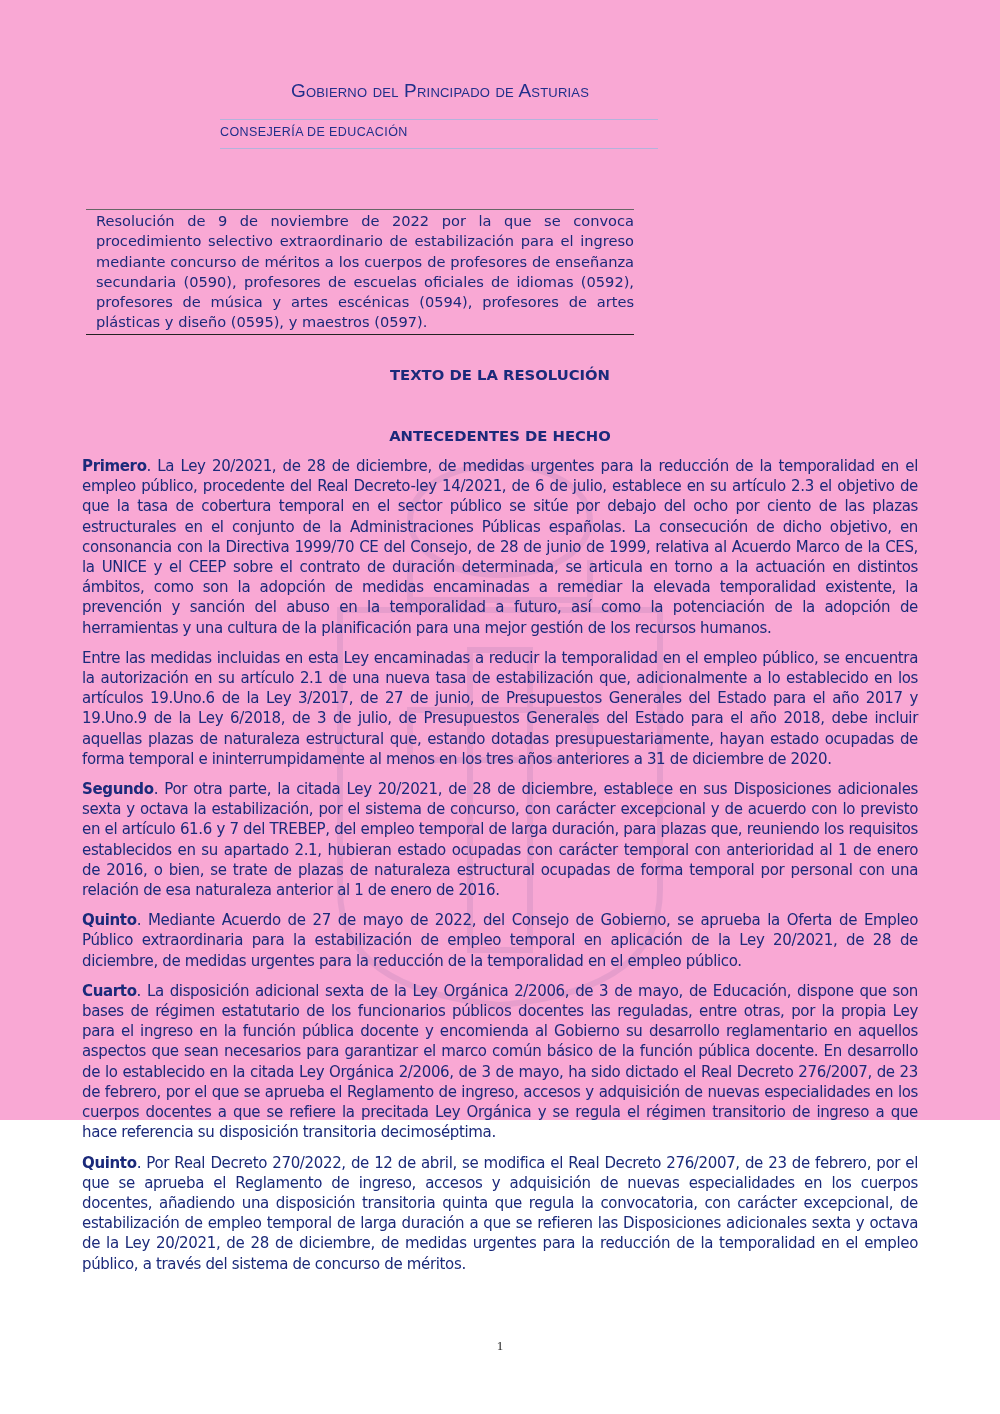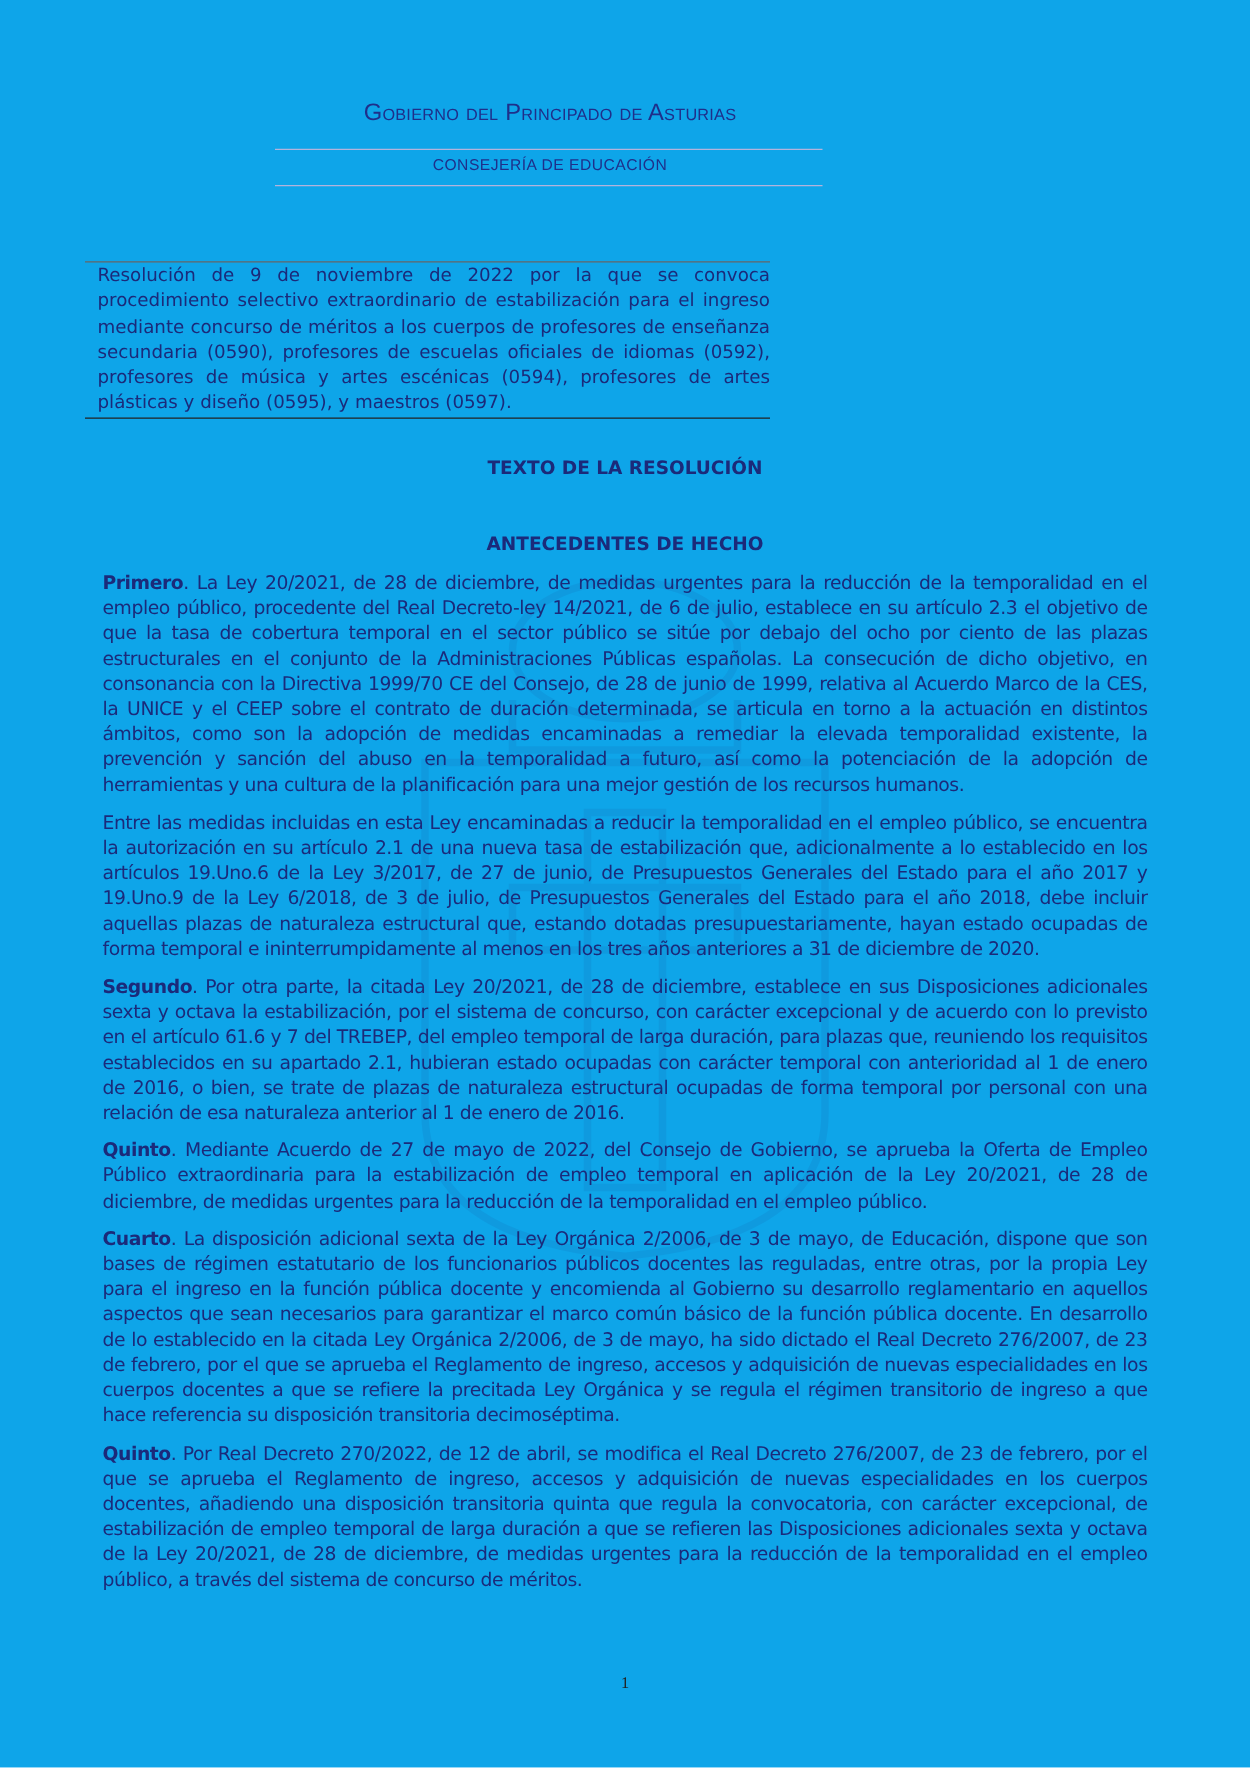--- a/index.html
+++ b/index.html
@@ -1,36 +1,36 @@
 <!DOCTYPE html>
 <html><head>
   <meta charset="utf-8">
   <style>
     html, body { margin: 0; padding: 0; background: #ffffff; }
     body { width: 1000px; height: 1414px; position: relative; overflow: hidden; }
-    .page { position: absolute; left: 0; top: 0; width: 1000px; height: 1414px; background: #0ea5e9; }
+    .page { position: absolute; left: 0; top: 0; width: 1000px; height: 1120px; background: #f9a8d4; }
 
     .hdr-title {
       position: absolute; left: 220px; width: 440px; top: 80px;
       text-align: center; color: #1f2f8a;
       font-family: "Liberation Sans", sans-serif;
       font-size: 19px; font-variant: small-caps; letter-spacing: 0.2px;
     }
     .hdr-line1 { position: absolute; left: 220px; width: 438px; top: 119px; height: 1px; background: #b3b3dc; }
     .hdr-sub {
       position: absolute; left: 220px; width: 440px; top: 125px;
-      text-align: center; color: #1f2f8a;
+      color: #1f2f8a;
       font-family: "Liberation Sans", sans-serif; font-size: 12.5px; letter-spacing: 0.4px;
     }
     .hdr-line2 { position: absolute; left: 220px; width: 438px; top: 148px; height: 1px; background: #b3b3dc; }
 
     .watermark { position: absolute; left: 300px; top: 450px; width: 400px; height: 560px; opacity: 0.08; }
 
     .summary {
-      position: absolute; left: 68px; top: 209px; width: 548px;
+      position: absolute; left: 86px; top: 209px; width: 548px;
       border-top: 1.5px solid #666; border-bottom: 1.5px solid #222;
       padding: 1px 0 1px 10px; box-sizing: border-box;
       color: #1b2a7a; font-family: "DejaVu Sans", sans-serif; font-size: 14.6px; line-height: 20.3px;
       text-align: justify; text-align-last: left;
     }
 
     .heading {
       position: absolute; left: 82px; width: 836px; text-align: center;
       color: #1b2a7a; font-family: "DejaVu Sans", sans-serif; font-weight: bold; font-size: 14.8px;
     }

